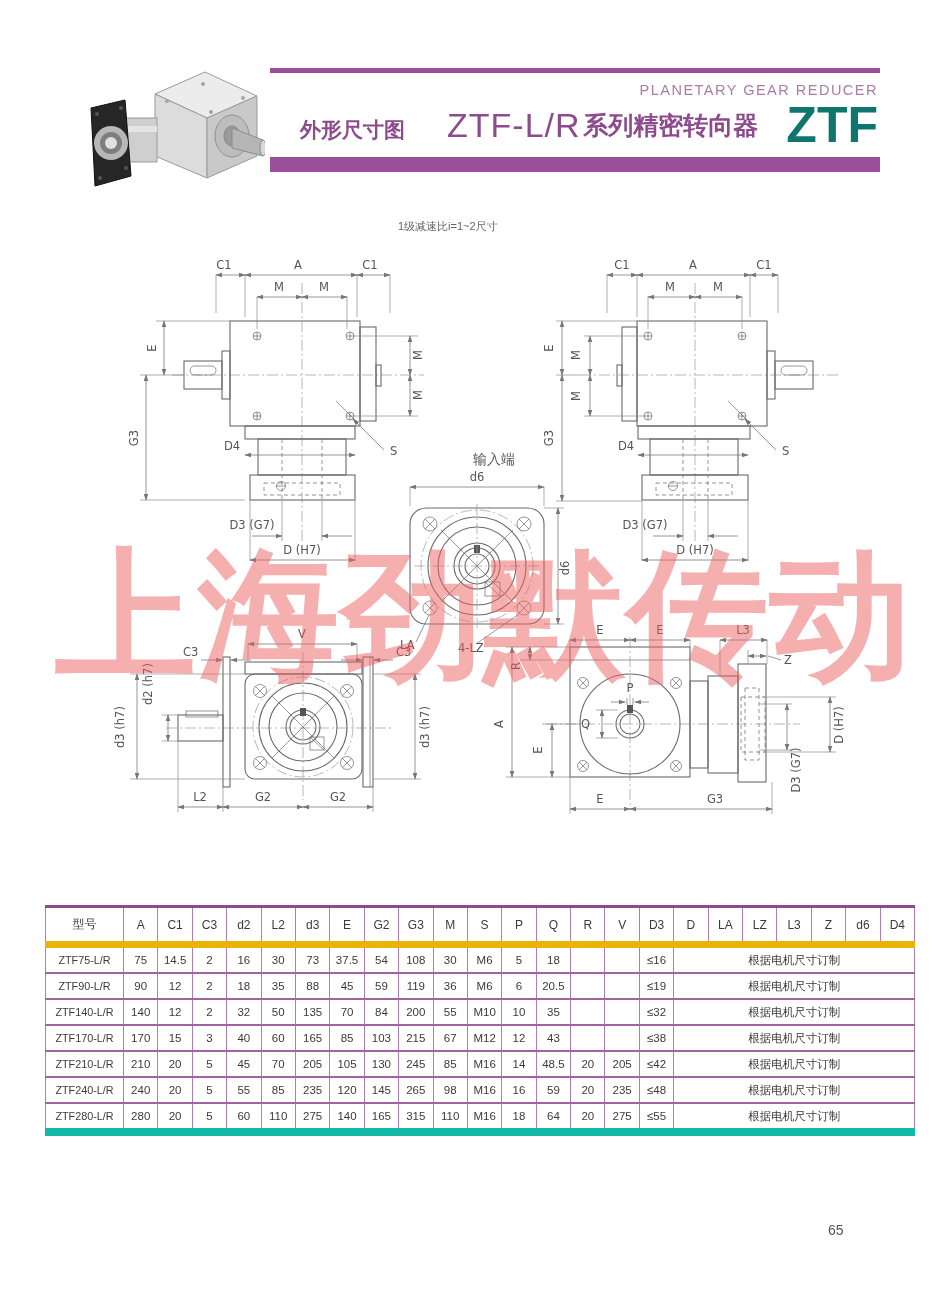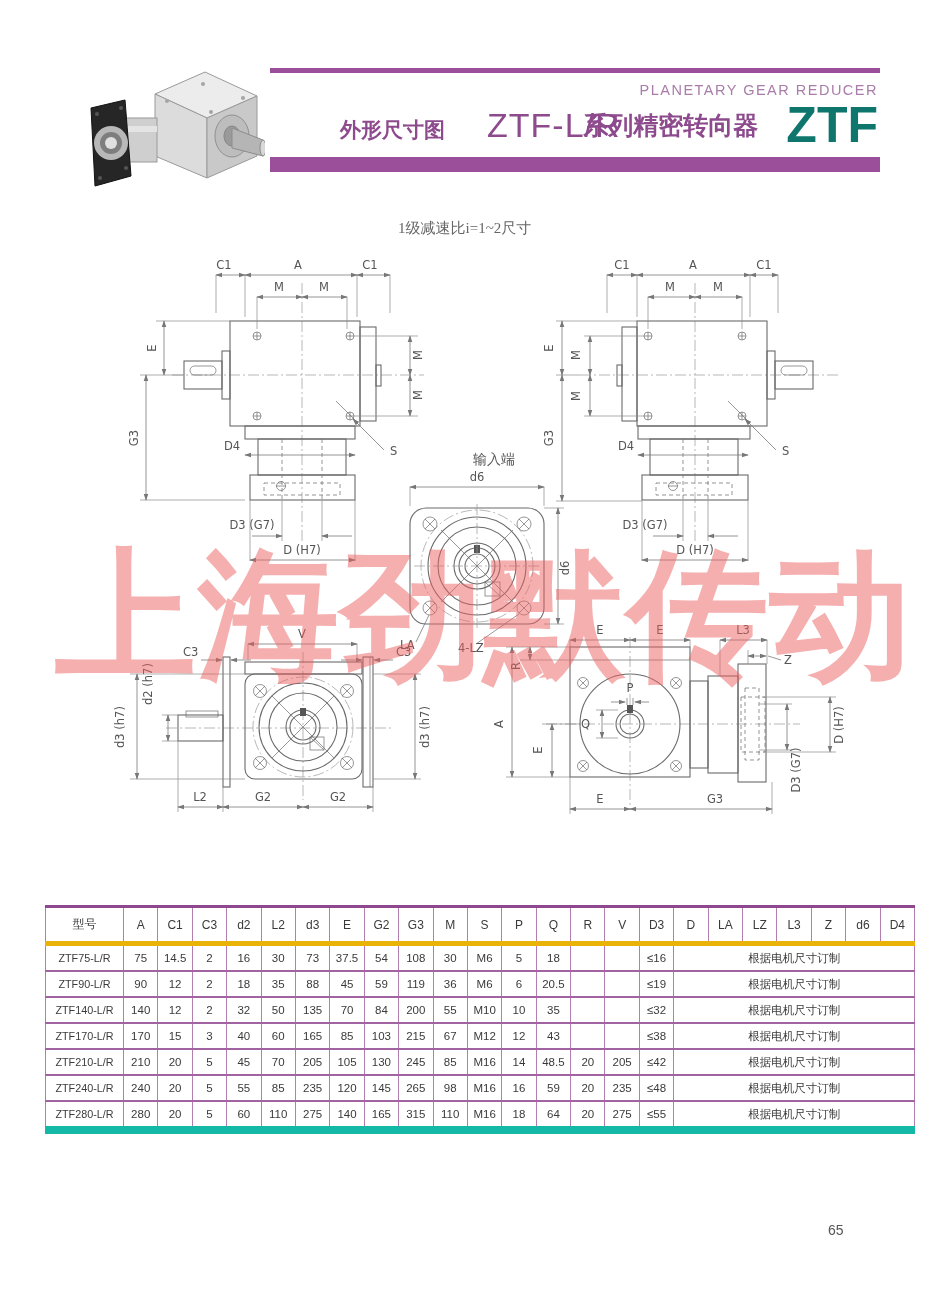--- a/index.html
+++ b/index.html
@@ -9,21 +9,21 @@
   .hline-top{position:absolute;left:270px;top:68px;width:610px;height:5px;}
   .hbar-bottom{position:absolute;left:270px;top:157px;width:610px;height:15px;}
   .doc-row{position:absolute;left:300px;top:106px;display:flex;align-items:baseline;gap:42px;}
   .doc-label{font-size:21px;font-weight:bold;}
   .model-code{font-size:34px;font-weight:normal;letter-spacing:1px;}
   .series-en{position:absolute;right:72px;top:82px;font-size:14.5px;letter-spacing:1.5px;text-align:right;}
   .series-row{position:absolute;right:72px;top:100px;display:flex;align-items:center;gap:28px;}
   .series-cn{font-size:25px;font-weight:bold;}
   .series-code{font-size:50px;font-weight:bold;line-height:1;}
   .product{position:absolute;left:85px;top:56px;width:180px;height:157px;}
-  .subtitle{position:absolute;left:398px;top:219px;font-size:15px;color:#666;font-family:Liberation Serif, serif;}
+  .subtitle{position:absolute;left:398px;top:219px;font-size:11px;color:#666;}
   
   .dwg{position:absolute;z-index:1;}
   .d-ln{fill:none;stroke:#6b6b6b;stroke-width:1.1;}
   .d-th{fill:none;stroke:#6b6b6b;stroke-width:0.7;}
   .d-cl{fill:none;stroke:#9a9a9a;stroke-width:0.7;stroke-dasharray:11 3 2 3;}
   .d-hd{fill:none;stroke:#7a7a7a;stroke-width:0.8;stroke-dasharray:4 3;}
   .d-dim{fill:none;stroke:#7a7a7a;stroke-width:0.8;}
   .d-ext{fill:none;stroke:#8a8a8a;stroke-width:0.7;}
   text.dlbl{font:11.5px "DejaVu Sans","Liberation Sans",sans-serif;fill:#555;}
   text.dttl{font:14px "DejaVu Sans","Liberation Sans",sans-serif;fill:#555;}
@@ -31,21 +31,21 @@
   .watermark{position:absolute;left:55px;top:544px;z-index:6;font-size:141px;line-height:1;
              white-space:nowrap;letter-spacing:2px;font-weight:bold;
              font-family:"DejaVu Serif","Liberation Serif",serif;pointer-events:none;}
   
   .spec{position:absolute;left:45px;top:905px;width:870px;border-collapse:collapse;table-layout:fixed;z-index:2;background:#fff0;}
   .spec th{height:33px;font-size:12px;font-weight:normal;color:#3a3a3a;}
   .spec td{height:24px;font-size:11.5px;color:#3a3a3a;text-align:center;}
   .spec th,.spec td{border-left:1px solid #b27eb2;border-right:1px solid #b27eb2;
       border-top:2px solid #a263a2;border-bottom:2px solid #a263a2;
       padding:0 1px;white-space:nowrap;overflow:hidden;text-align:center;}
-  .spec thead th{border-top:3px solid #8f488f;border-bottom:5px solid #eab308;margin-top:20px;}
+  .spec thead th{border-top:3px solid #8f488f;border-bottom:7px solid #eab308;margin-top:20px;}
   .spec tbody tr:last-child td{border-bottom:8px solid #14b8a6;}
   .spec td.model{font-size:10.8px;}
   .pagenum{position:absolute;left:828px;top:1222px;font-size:14px;color:#555;}
 </style>
 </head>
 <body>
 
 <div id="page">
 
   <svg width="0" height="0" style="position:absolute">
@@ -80,21 +80,21 @@
       <circle cx="26" cy="87" r="6" fill="#e0e0e0"></circle>
       <circle cx="12" cy="58" r="2" fill="#555"></circle>
         <circle cx="36" cy="52" r="2" fill="#555"></circle>
       <circle cx="41" cy="112" r="2" fill="#555"></circle>
         <circle cx="15" cy="122" r="2" fill="#555"></circle>
     </svg>
   </div>
 
   <div class="hline-top" style="background: rgb(155, 79, 155);"></div>
   <div class="doc-row">
-    <span class="doc-label" style="color: rgb(141, 74, 141); margin-left: 40px;">外形尺寸图</span>
+    <span class="doc-label" style="color: rgb(141, 74, 141);">外形尺寸图</span>
     <span class="model-code" style="color: rgb(141, 74, 141);">ZTF-L/R</span>
   </div>
   <div class="series-en" style="color: rgb(169, 124, 169);">PLANETARY GEAR REDUCER</div>
   <div class="series-row">
     <span class="series-cn" style="color: rgb(141, 74, 141);">系列精密转向器</span>
     <span class="series-code" style="color: #0f766e;">ZTF</span>
   </div>
   <div class="hbar-bottom" style="background: rgb(155, 79, 155);"></div>
 
   <div class="subtitle">1级减速比i=1~2尺寸</div>

